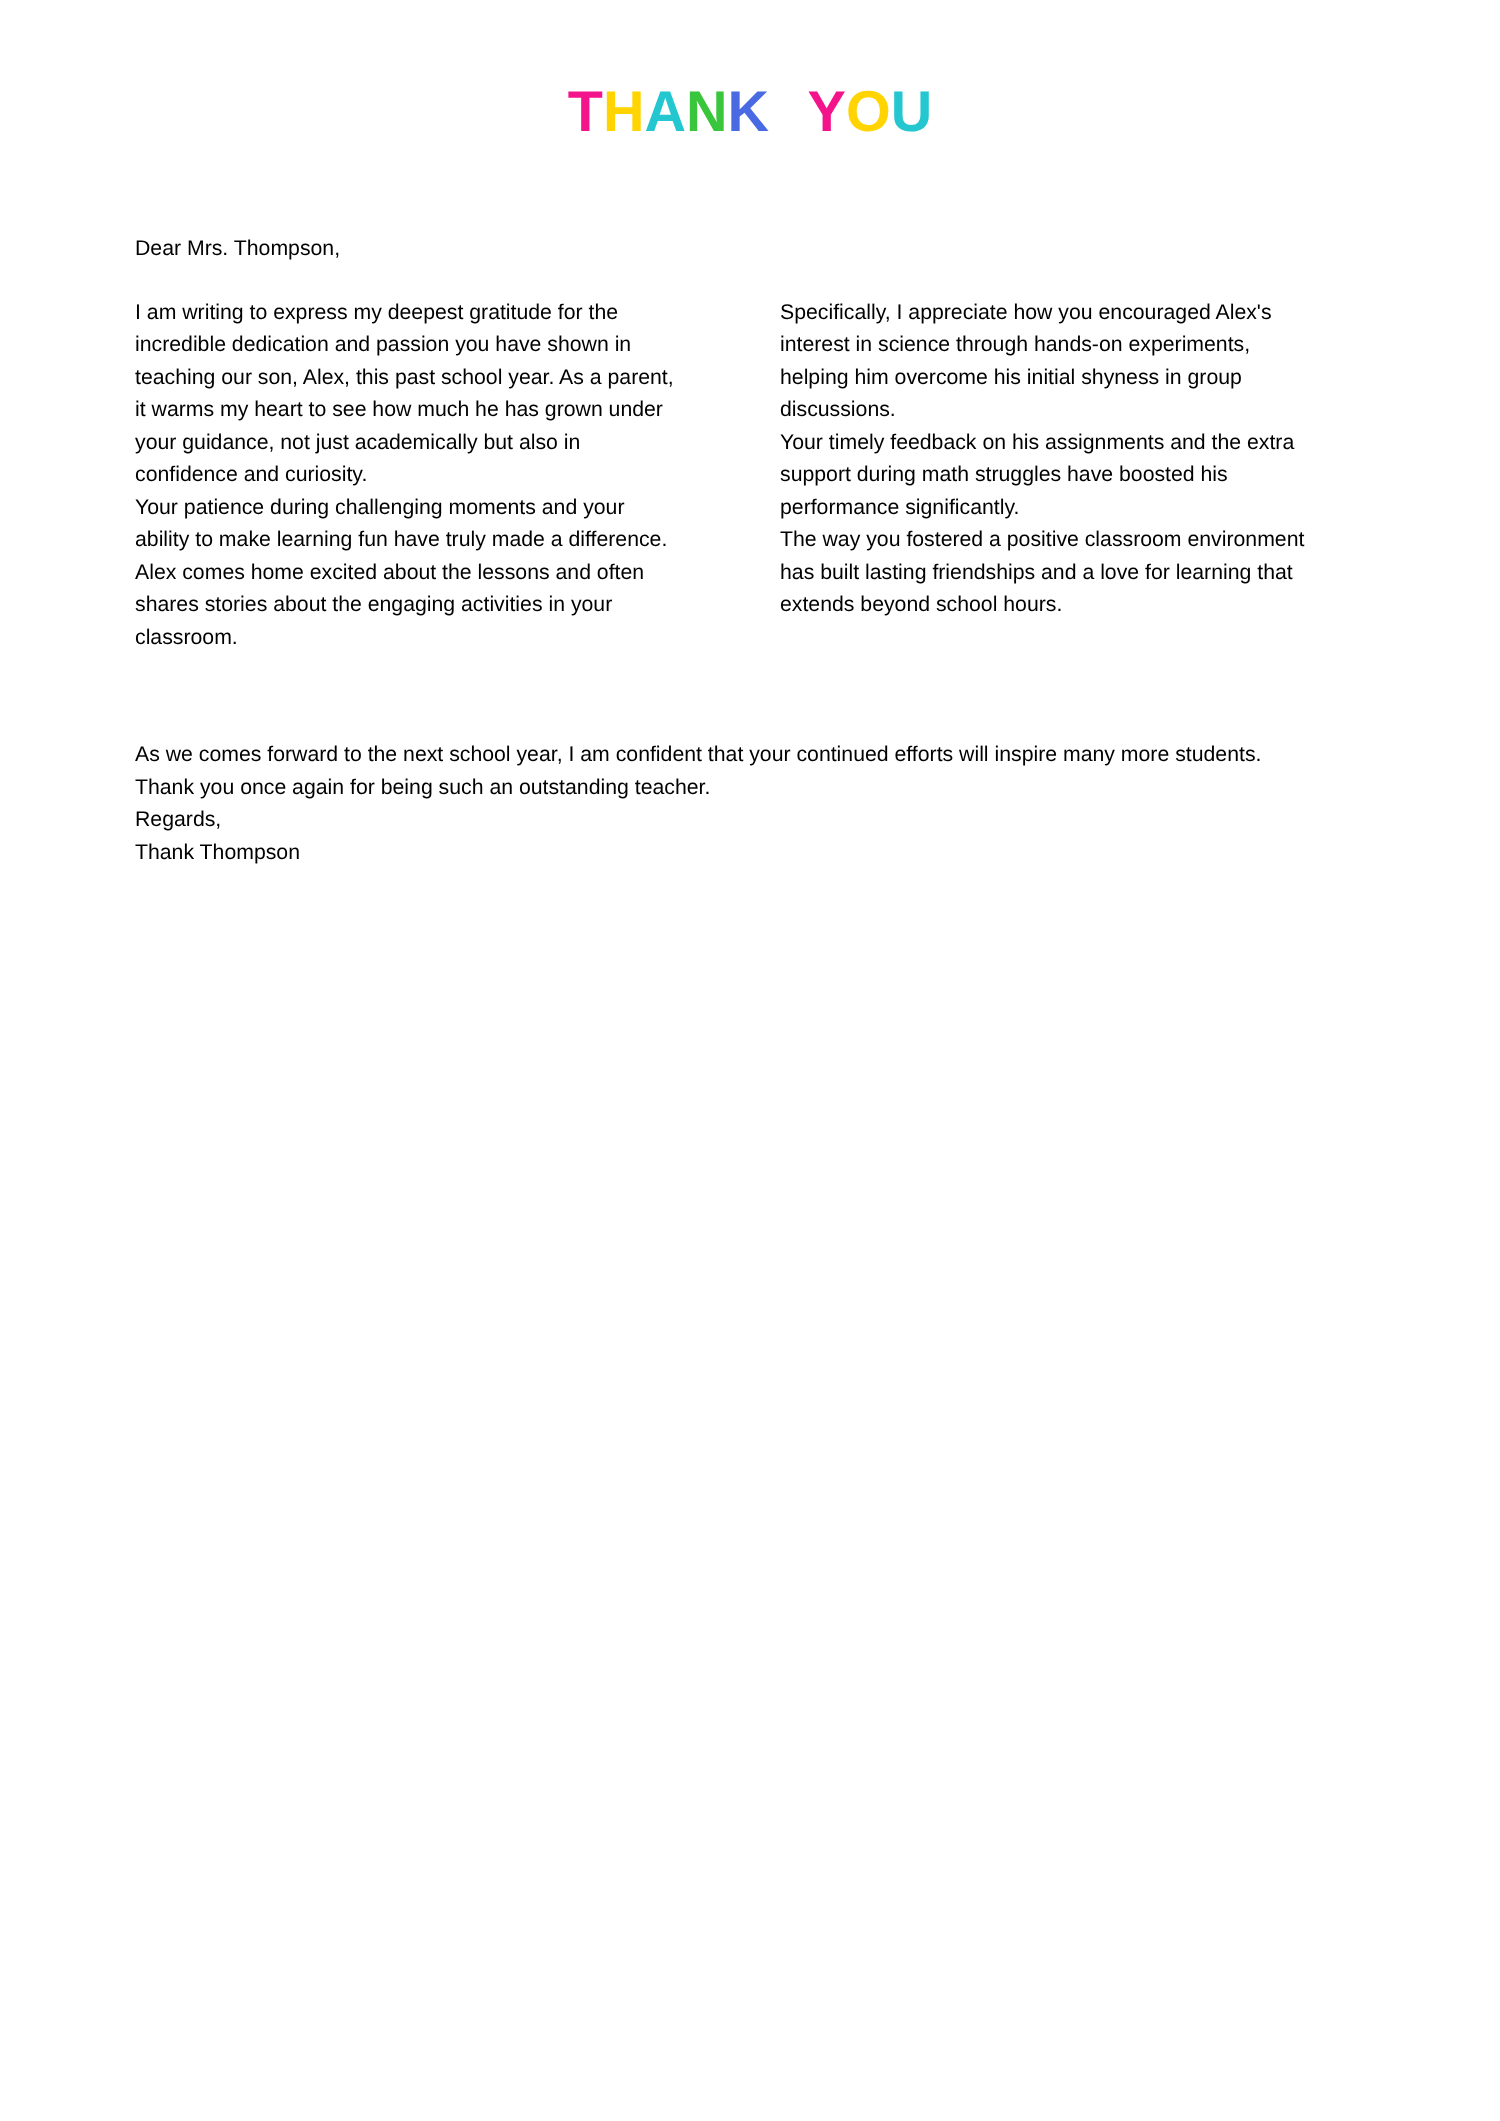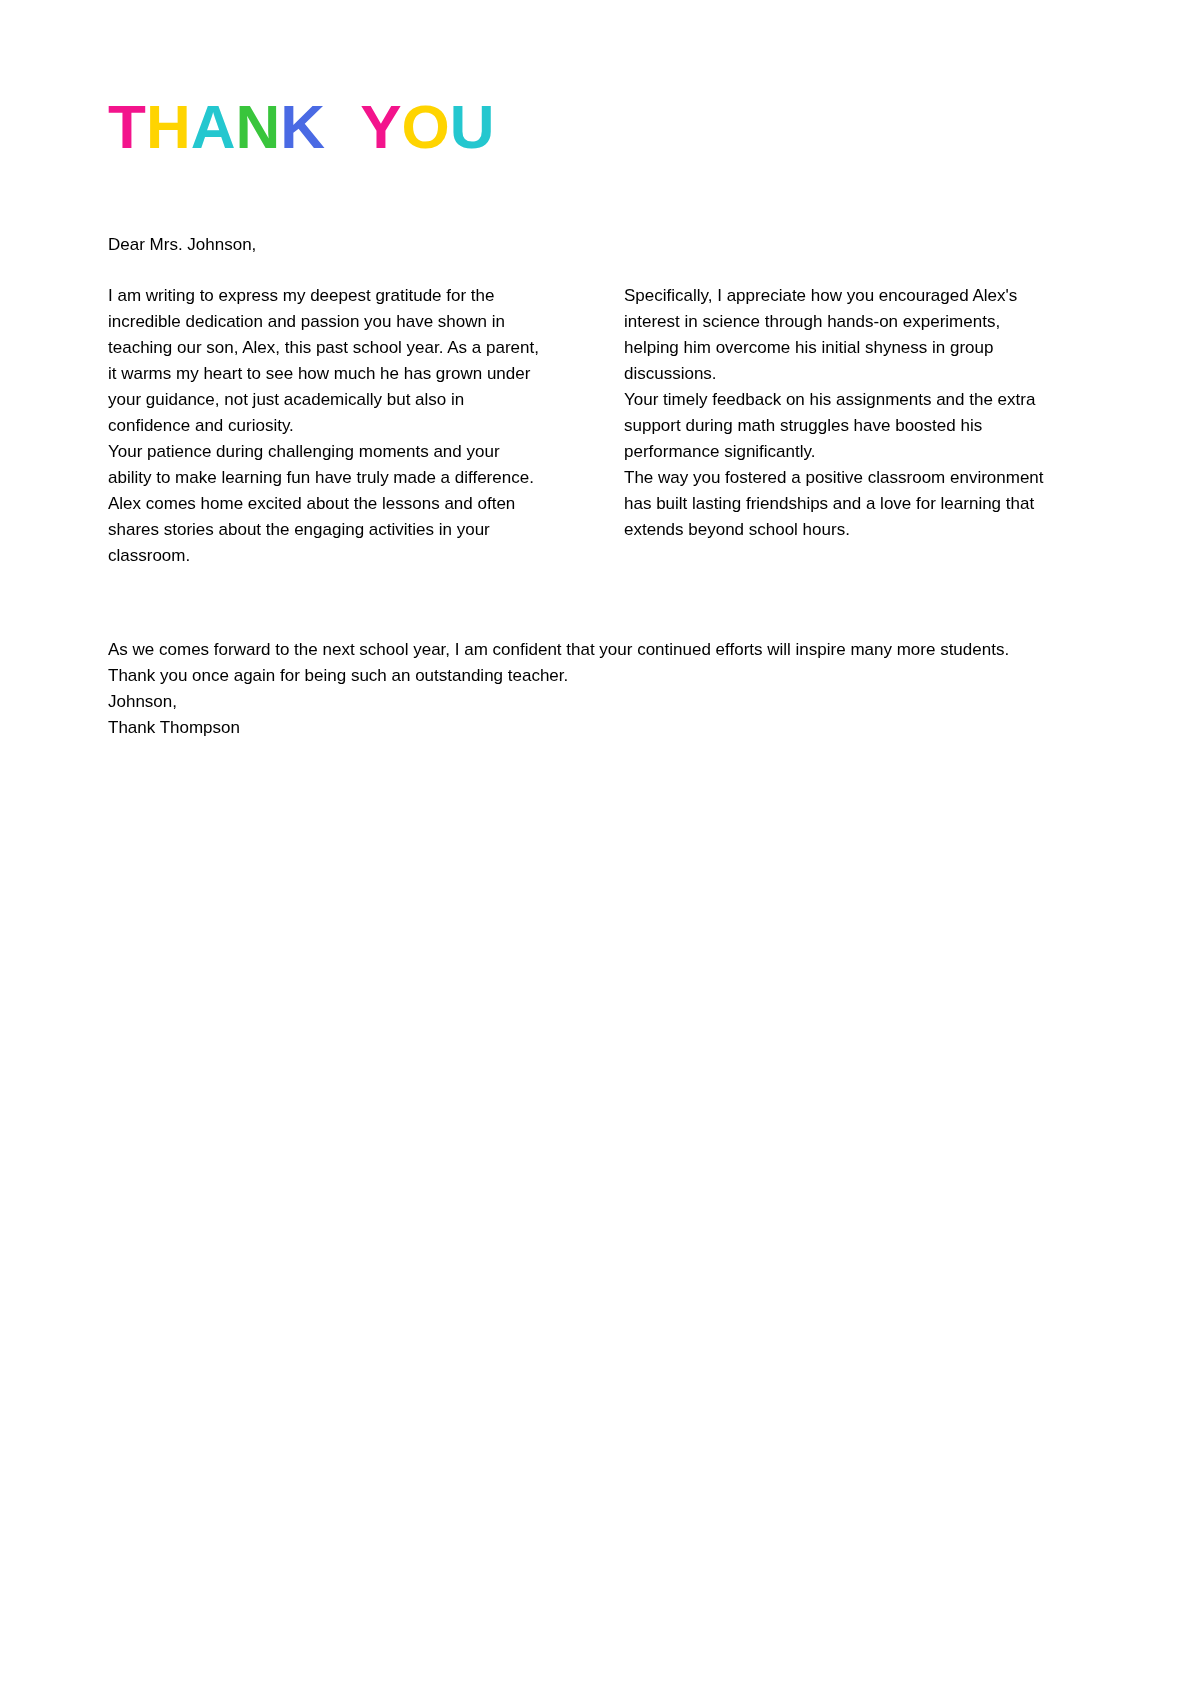--- a/index.html
+++ b/index.html
@@ -14,23 +14,23 @@
     background: #ffffff;
     font-family: "Liberation Sans", "DejaVu Sans", sans-serif;
     color: #000000;
     overflow: hidden;
   }
   .content {
     padding: 0 108px;
   }
   .title {
     margin: 0;
-    padding-top: 96px;
-    text-align: left;
-    font-size: 62px;
+    padding-top: 66px;
+    text-align: center;
+    font-size: 46px;
     line-height: 1;
     font-weight: 700;
     letter-spacing: 0px;
     white-space: nowrap;
     user-select: none;
   }
   .title .word {
     display: inline-block;
   }
   .title .word + .word {
@@ -67,21 +67,21 @@
 <body>
 
 <div class="page">
   <div class="content">
 
     <h1 class="title">
       <span class="word"><span style="color: rgb(243, 20, 140);">T</span><span style="color: rgb(255, 212, 0);">H</span><span style="color: rgb(36, 199, 207);">A</span><span style="color: rgb(57, 197, 60);">N</span><span style="color: rgb(74, 106, 228);">K</span></span>
       <span class="word"><span style="color: rgb(243, 20, 140);">Y</span><span style="color: rgb(255, 212, 0);">O</span><span style="color: rgb(36, 199, 207);">U</span></span>
     </h1>
 
-    <div class="body-text greeting">Dear Mrs. Johnson,</div>
+    <div class="body-text greeting">Dear Mrs. Thompson,</div>
 
     <div class="columns">
       <div class="body-text col col-left">I am writing to express my deepest gratitude for the
 incredible dedication and passion you have shown in
 teaching our son, Alex, this past school year. As a parent,
 it warms my heart to see how much he has grown under
 your guidance, not just academically but also in
 confidence and curiosity.
 Your patience during challenging moments and your
 ability to make learning fun have truly made a difference.
@@ -96,18 +96,18 @@
 support during math struggles have boosted his
 performance significantly.
 The way you fostered a positive classroom environment
 has built lasting friendships and a love for learning that
 extends beyond school hours.</div>
     </div>
 
     <div class="closing-block">
       <div class="body-text closing-paragraph">As we comes forward to the next school year, I am confident that your continued efforts will inspire many more students.
 Thank you once again for being such an outstanding teacher.</div>
-      <div class="body-text">Johnson,</div>
+      <div class="body-text">Regards,</div>
       <div class="body-text">Thank Thompson</div>
     </div>
 
   </div>
 </div>
 
 </body></html>

